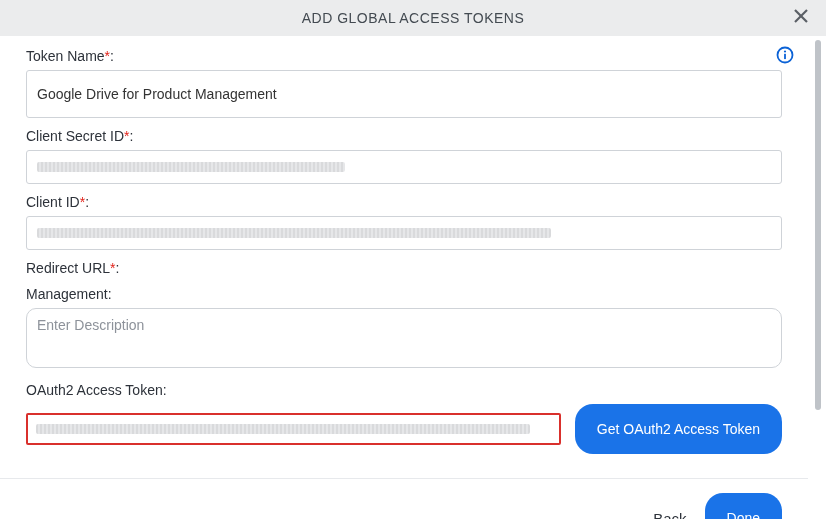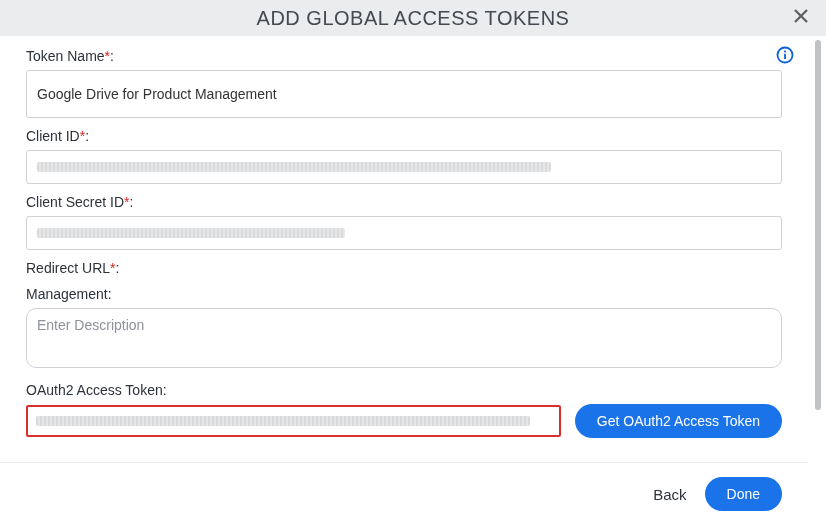--- a/index.html
+++ b/index.html
@@ -14,21 +14,21 @@
     .modal-header {
       background: #ebeced;
       height: 36px;
       display: flex;
       align-items: center;
       justify-content: center;
       position: relative;
     }
     .modal-title {
       color: #434a51;
-      font-size: 20px;
+      font-size: 14px;
       font-weight: 400;
       letter-spacing: 0.5px;
     }
     .close-icon {
       position: absolute;
       right: 16px;
       top: 50%;
       transform: translateY(-50%);
       cursor: pointer;
       color: #5a5f66;
@@ -116,21 +116,21 @@
       display: flex;
       align-items: center;
       background: #fff;
     }
     .token-display .redacted-content { width: 96%; }
     .btn-primary {
       background: #1a73e8;
       color: #fff;
       border: none;
       border-radius: 18px;
-      height: 34px;
+      height: 50px;
       padding: 0 22px;
       font-size: 14px;
       cursor: pointer;
       font-weight: 500;
     }
     .footer {
       border-top: 1px solid #e7e9ec;
       margin-top: 10px;
       padding: 14px 26px 0 0;
       display: flex;
@@ -176,32 +176,32 @@
 
   <div class="field-group">
     <label class="field-label">
       <span>Token Name</span><span class="required">*</span><span>:</span>
     </label>
     <input type="text" class="text-input" value="Google Drive for Product Management" style="">
   </div>
 
   <div class="field-group">
     <label class="field-label">
-      <span>Client ID</span><span class="required">*</span><span>:</span>
-    </label>
-    <div class="input-shell">
+      <span>Client Secret ID</span><span class="required">*</span><span>:</span>
+    </label>
+    <div class="input-shell client-secret-shell">
       <span class="redacted-content"></span>
     </div>
   </div>
 
   <div class="field-group">
     <label class="field-label">
-      <span>Client Secret ID</span><span class="required">*</span><span>:</span>
-    </label>
-    <div class="input-shell client-secret-shell">
+      <span>Client ID</span><span class="required">*</span><span>:</span>
+    </label>
+    <div class="input-shell">
       <span class="redacted-content"></span>
     </div>
   </div>
 
   <div class="field-group">
     <label class="field-label">
       <span>Redirect URL</span><span class="required">*</span><span>:</span>
     </label>
   </div>
 

